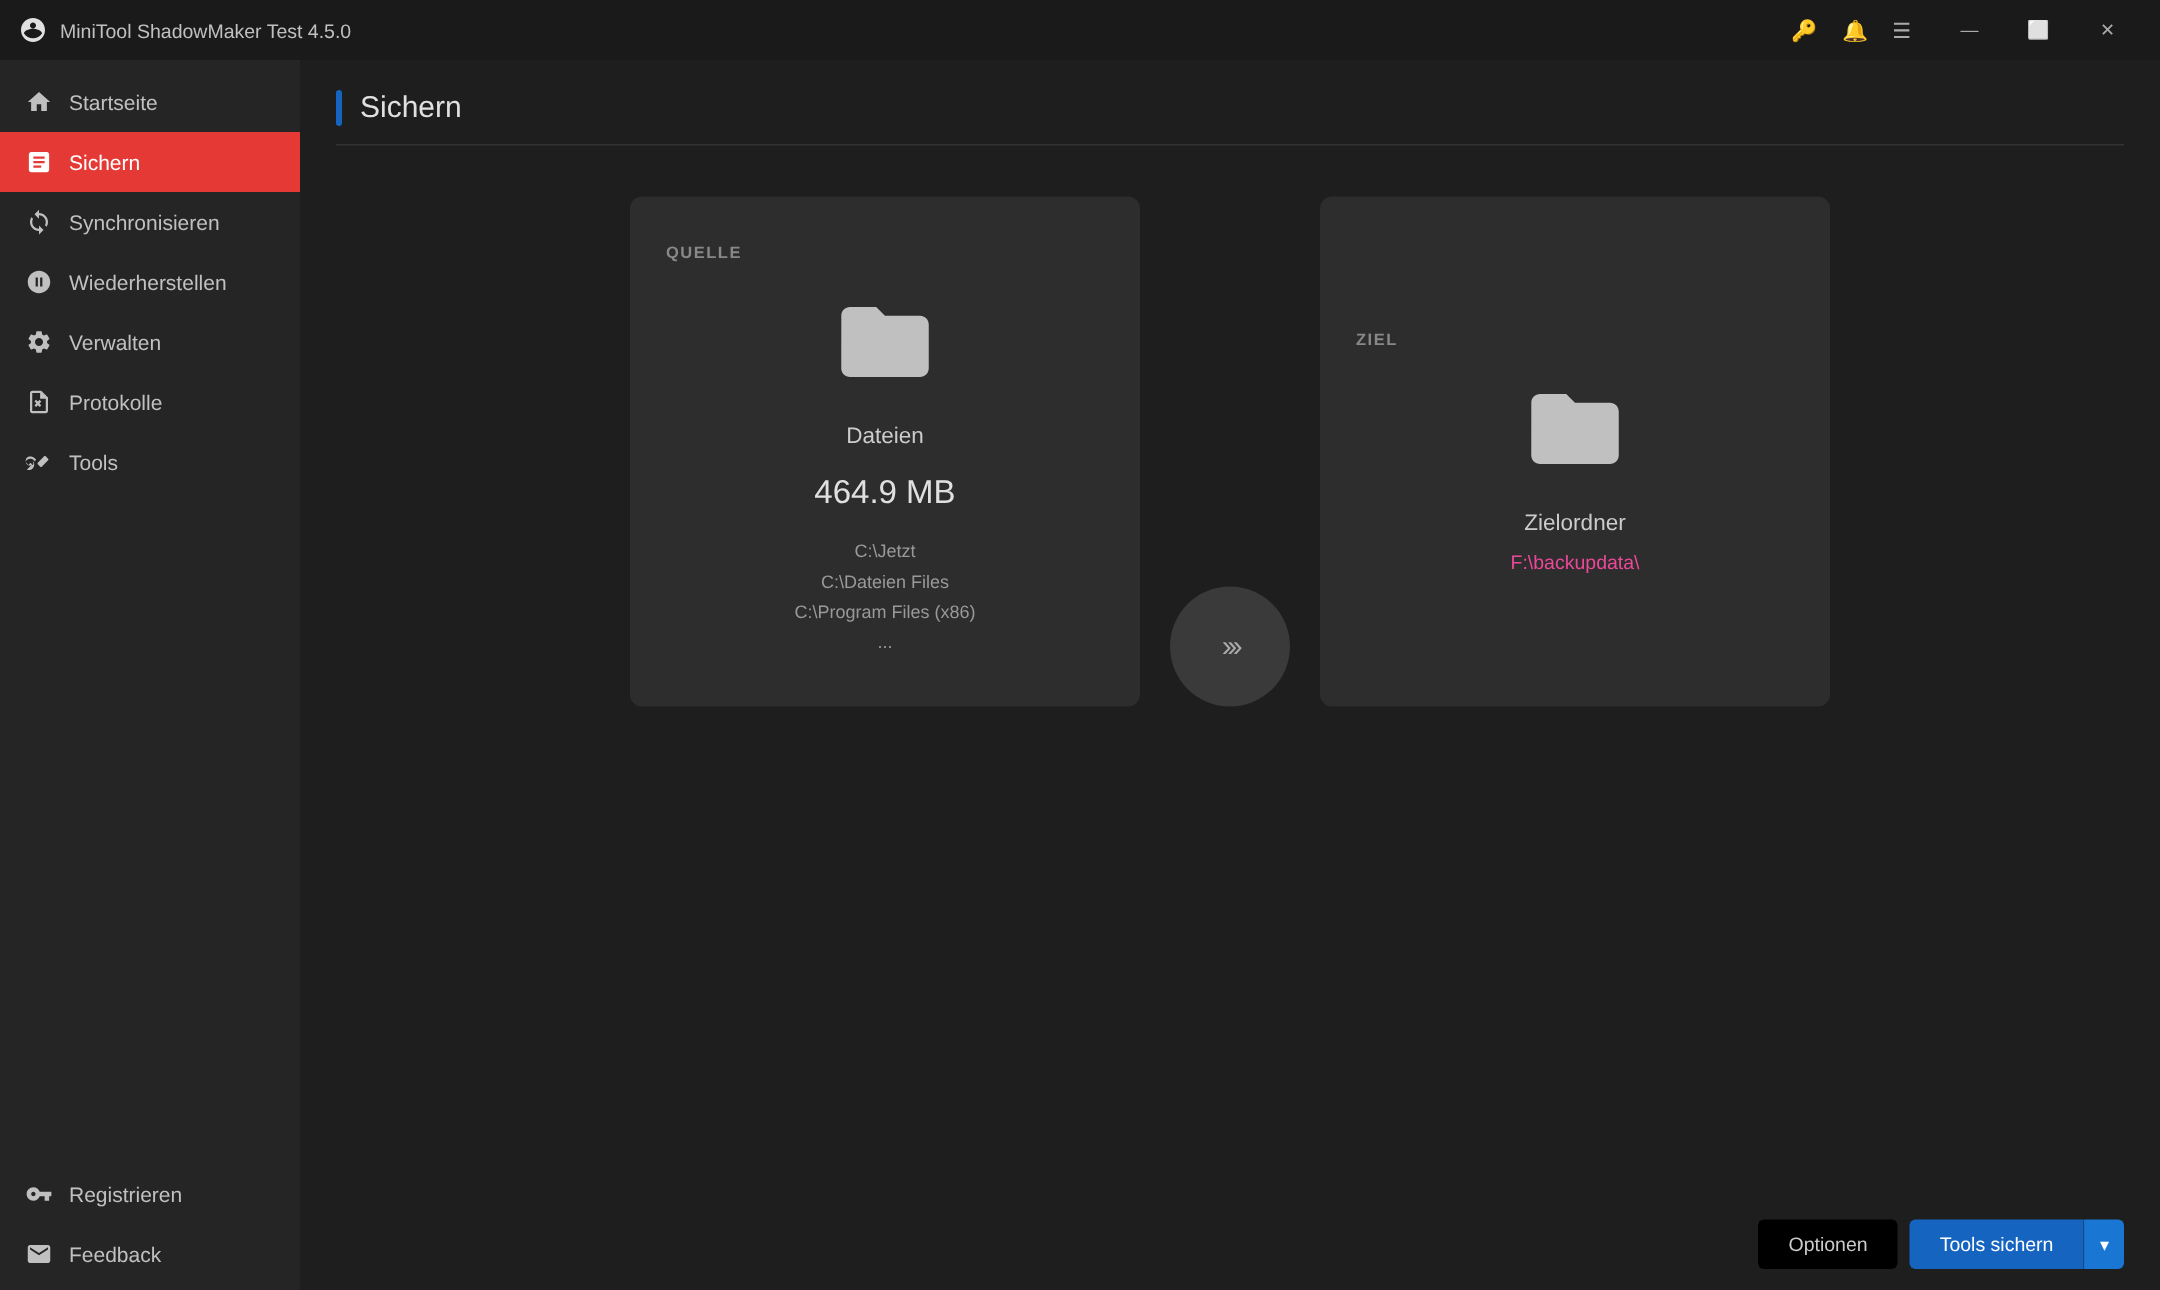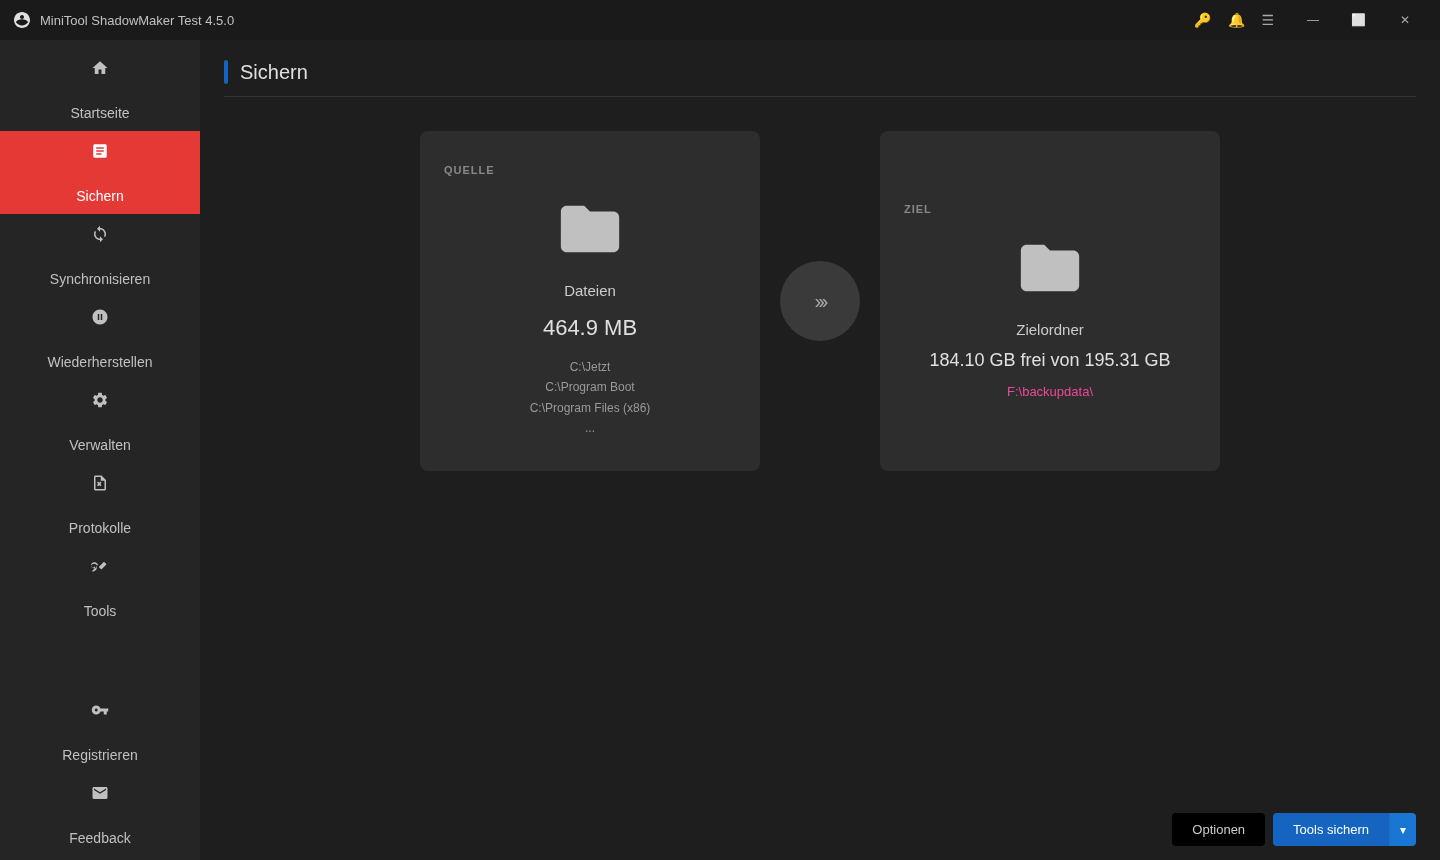--- a/index.html
+++ b/index.html
@@ -80,22 +80,21 @@
       flex-shrink: 0;
       padding-top: 8px;
     }
     .nav-item {
       display: flex;
       align-items: center;
       padding: 10px 16px;
       cursor: pointer;
       font-size: 14px;
       color: #c0c0c0;
-      gap: 27px;
-      flex-direction: column;
+      gap: 10px;
     }
     .nav-item.active {
       background: #e53935;
       color: #fff;
     }
     .nav-item .nav-icon {
       width: 20px;
       height: 20px;
       display: flex;
       align-items: center;
@@ -137,21 +136,21 @@
     }
     .page-title-text {
       font-size: 20px;
       font-weight: 400;
       color: #e0e0e0;
     }
 
     
     .cards-row {
       display: flex;
-      align-items: center;
+      align-items: flex-end;
       gap: 0;
       justify-content: center;
       margin-top: 10px;
     }
 
     .backup-card {
       background: #2d2d2d;
       border-radius: 8px;
       width: 340px;
       height: 340px;
@@ -404,43 +403,40 @@
           <span class="card-label-top">QUELLE</span>
           <div class="card-folder-icon">
             <svg viewBox="0 0 24 24" xmlns="http://www.w3.org/2000/svg">
               <path d="M10 4H4c-1.1 0-1.99.9-1.99 2L2 18c0 1.1.9 2 2 2h16c1.1 0 2-.9 2-2V8c0-1.1-.9-2-2-2h-8l-2-2z" fill="#c0c0c0"></path>
             </svg>
           </div>
           <span class="card-type-name">Dateien</span>
           <span class="card-size">464.9 MB</span>
           <div class="card-paths">
             <div>C:\Jetzt</div>
-            <div>C:\Program Boot</div>
+            <div>C:\Dateien Files</div>
             <div>C:\Program Files (x86)</div>
             <div>...</div>
           </div>
         </div>
       </div>
 
       <div class="arrow-connector">
         <span style="font-size:20px; color:#aaa; letter-spacing:-3px;">›››</span>
       </div>
 
       <div class="backup-card">
         <div class="backup-card-inner">
           <span class="card-label-top">ZIEL</span>
           <div class="card-folder-icon">
             <svg viewBox="0 0 24 24" xmlns="http://www.w3.org/2000/svg">
               <path d="M10 4H4c-1.1 0-1.99.9-1.99 2L2 18c0 1.1.9 2 2 2h16c1.1 0 2-.9 2-2V8c0-1.1-.9-2-2-2h-8l-2-2z" fill="#c0c0c0"></path>
             </svg>
           </div>
           <span class="card-type-name">Zielordner</span>
-          <div class="card-free-space">
-            <span>184.10 GB frei von 195.31 GB</span>
-          </div>
           <span class="card-path">F:\backupdata\</span>
         </div>
       </div>
 
     </div>
 
     <div id="action-bar">
       <button class="btn-options">Optionen</button>
       <div class="btn-backup-group">
         <button class="btn-backup-main">Tools sichern</button>

